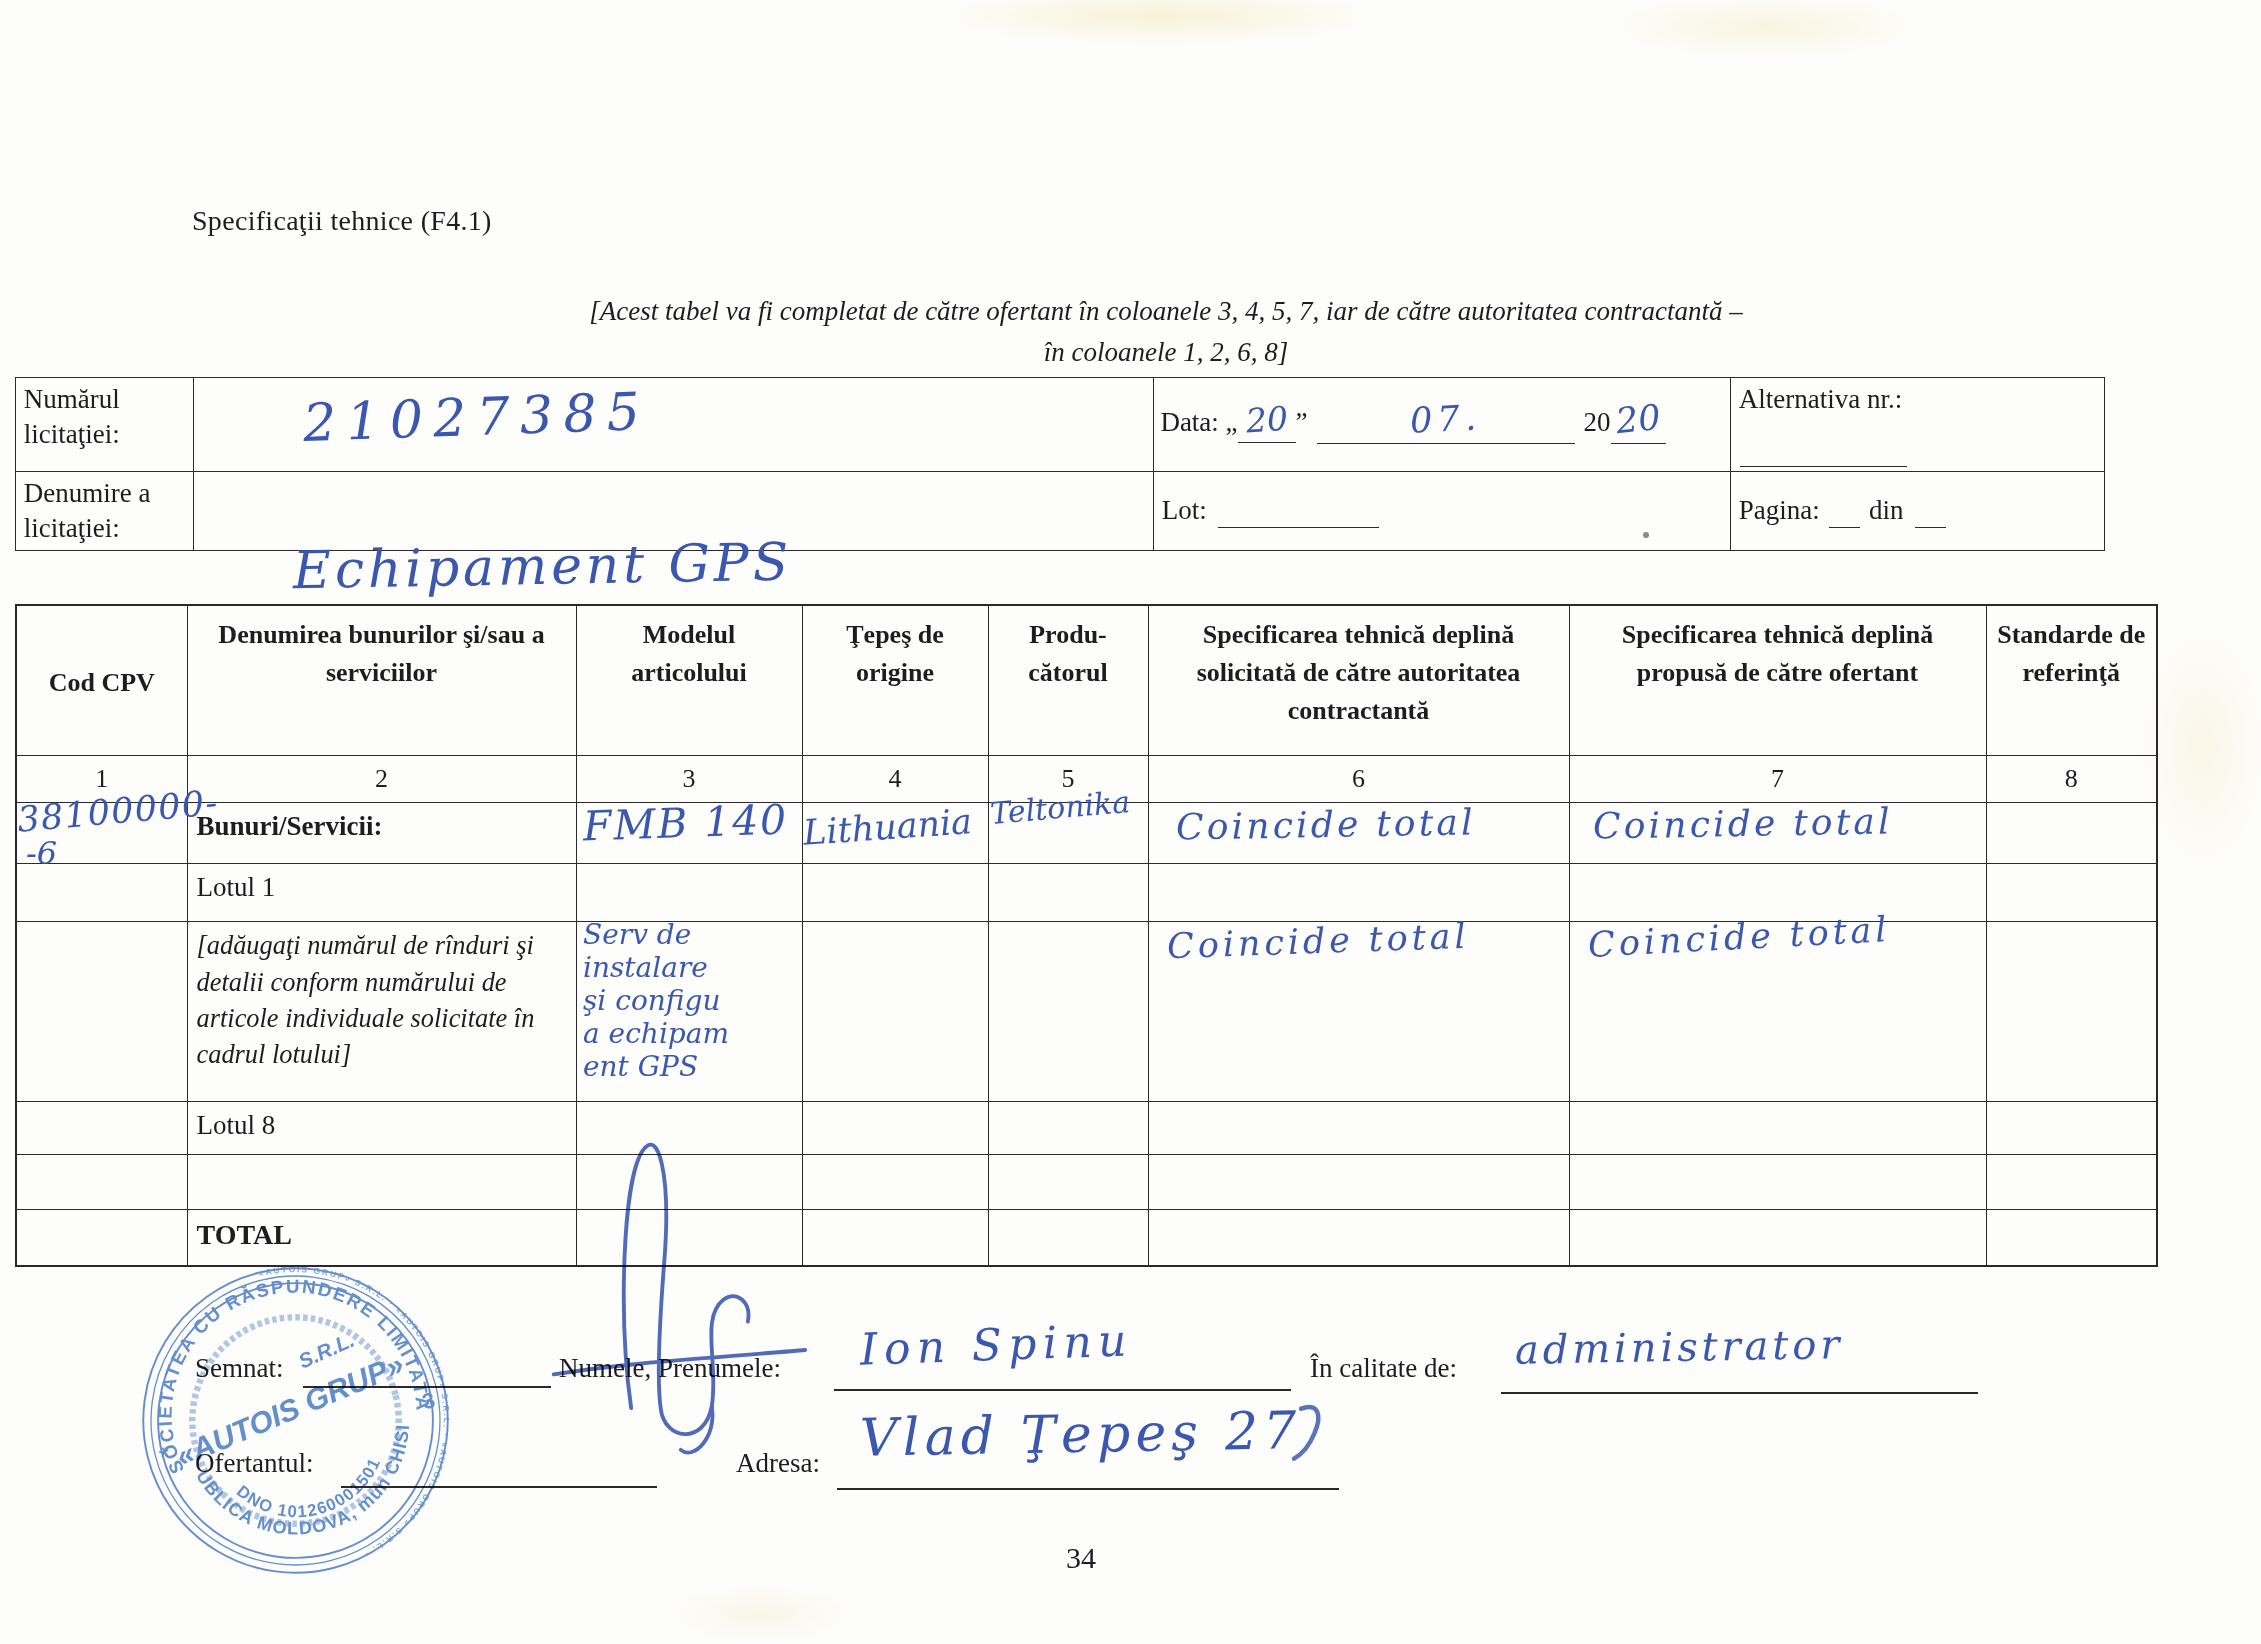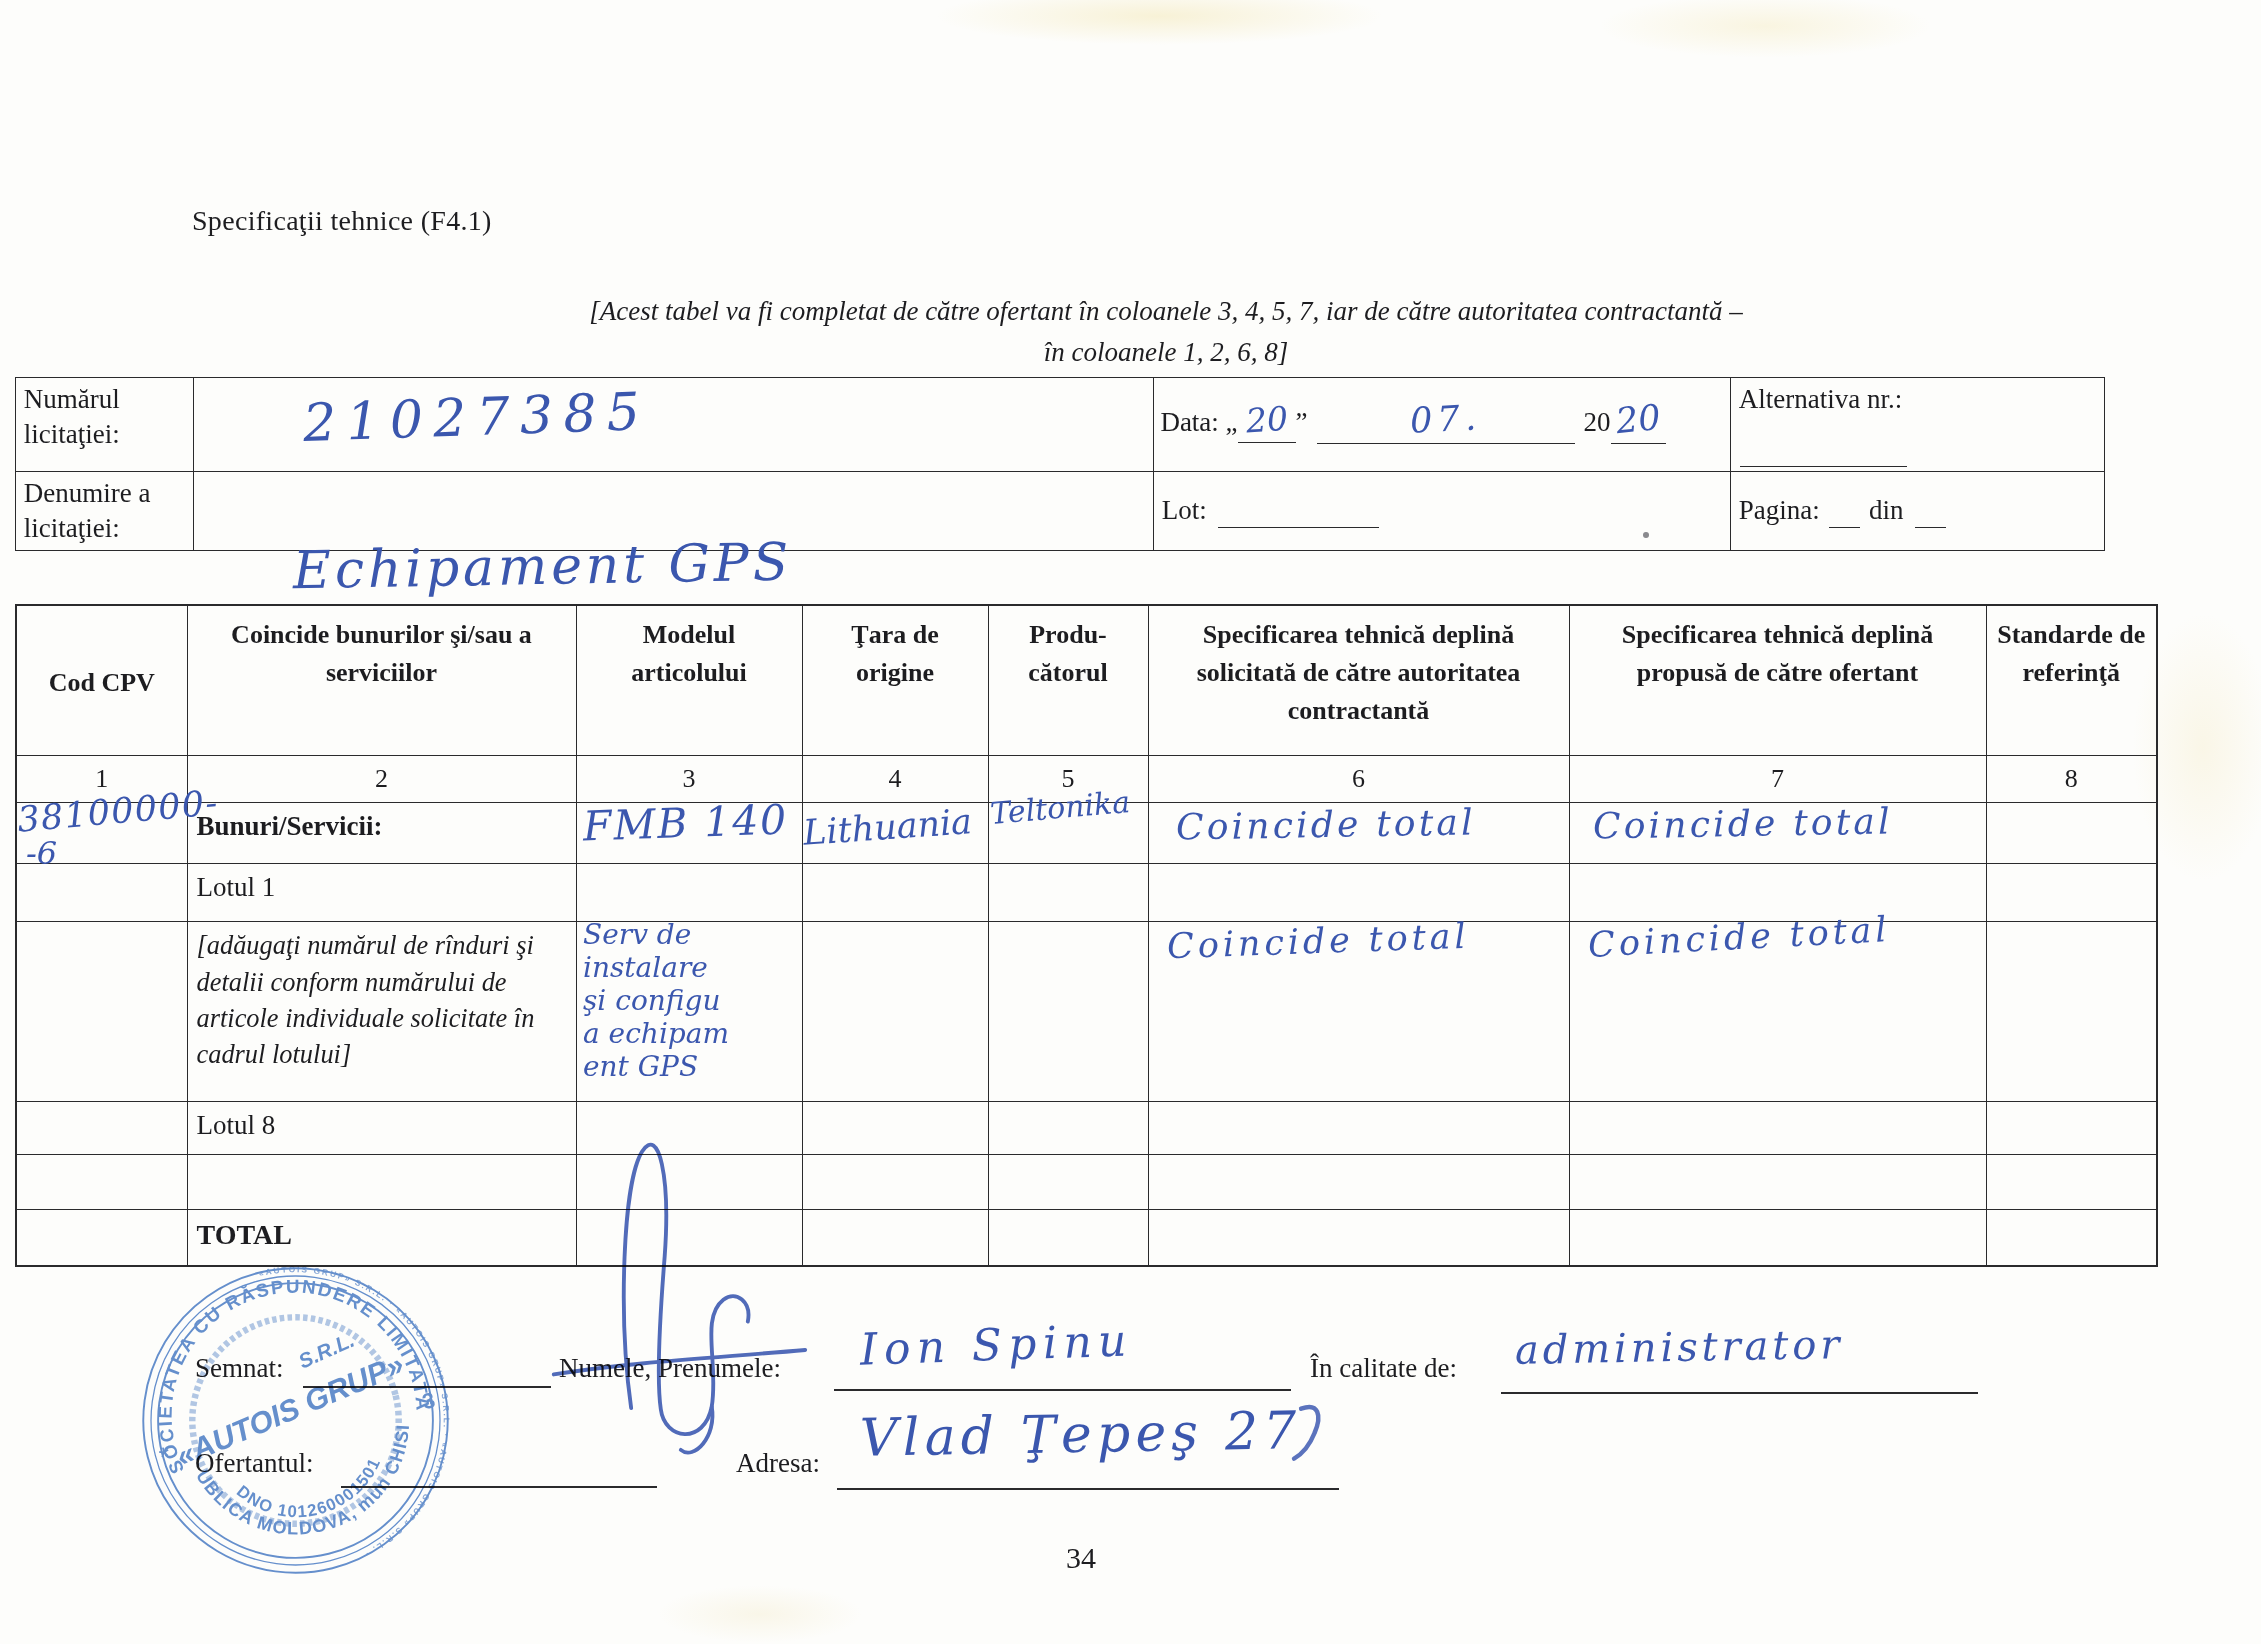--- a/index.html
+++ b/index.html
@@ -100,23 +100,23 @@
         <col style="width:226px">
         <col style="width:186px">
       <col style="width:160px">
         <col style="width:421px">
         <col style="width:417px">
         <col style="width:171px">
     </colgroup>
     <tbody>
         <tr style="height:150px">
       <th class="vmid">Cod CPV</th>
-      <th>Coincide bunurilor şi/sau a serviciilor</th>
+      <th>Denumirea bunurilor şi/sau a serviciilor</th>
       <th>Modelul articolului</th>
-      <th>Ţara de origine</th>
+      <th>Ţepeş de origine</th>
       <th>Produ-cătorul</th>
       <th>Specificarea tehnică deplină solicitată de către autoritatea contractantă</th>
       <th>Specificarea tehnică deplină propusă de către ofertant</th>
       <th>Standarde de referinţă</th>
     </tr>
     <tr style="height:42px">
       <td class="cnum">1</td>
       <td class="cnum">2</td>
       <td class="cnum">3</td>
       <td class="cnum">4</td>

